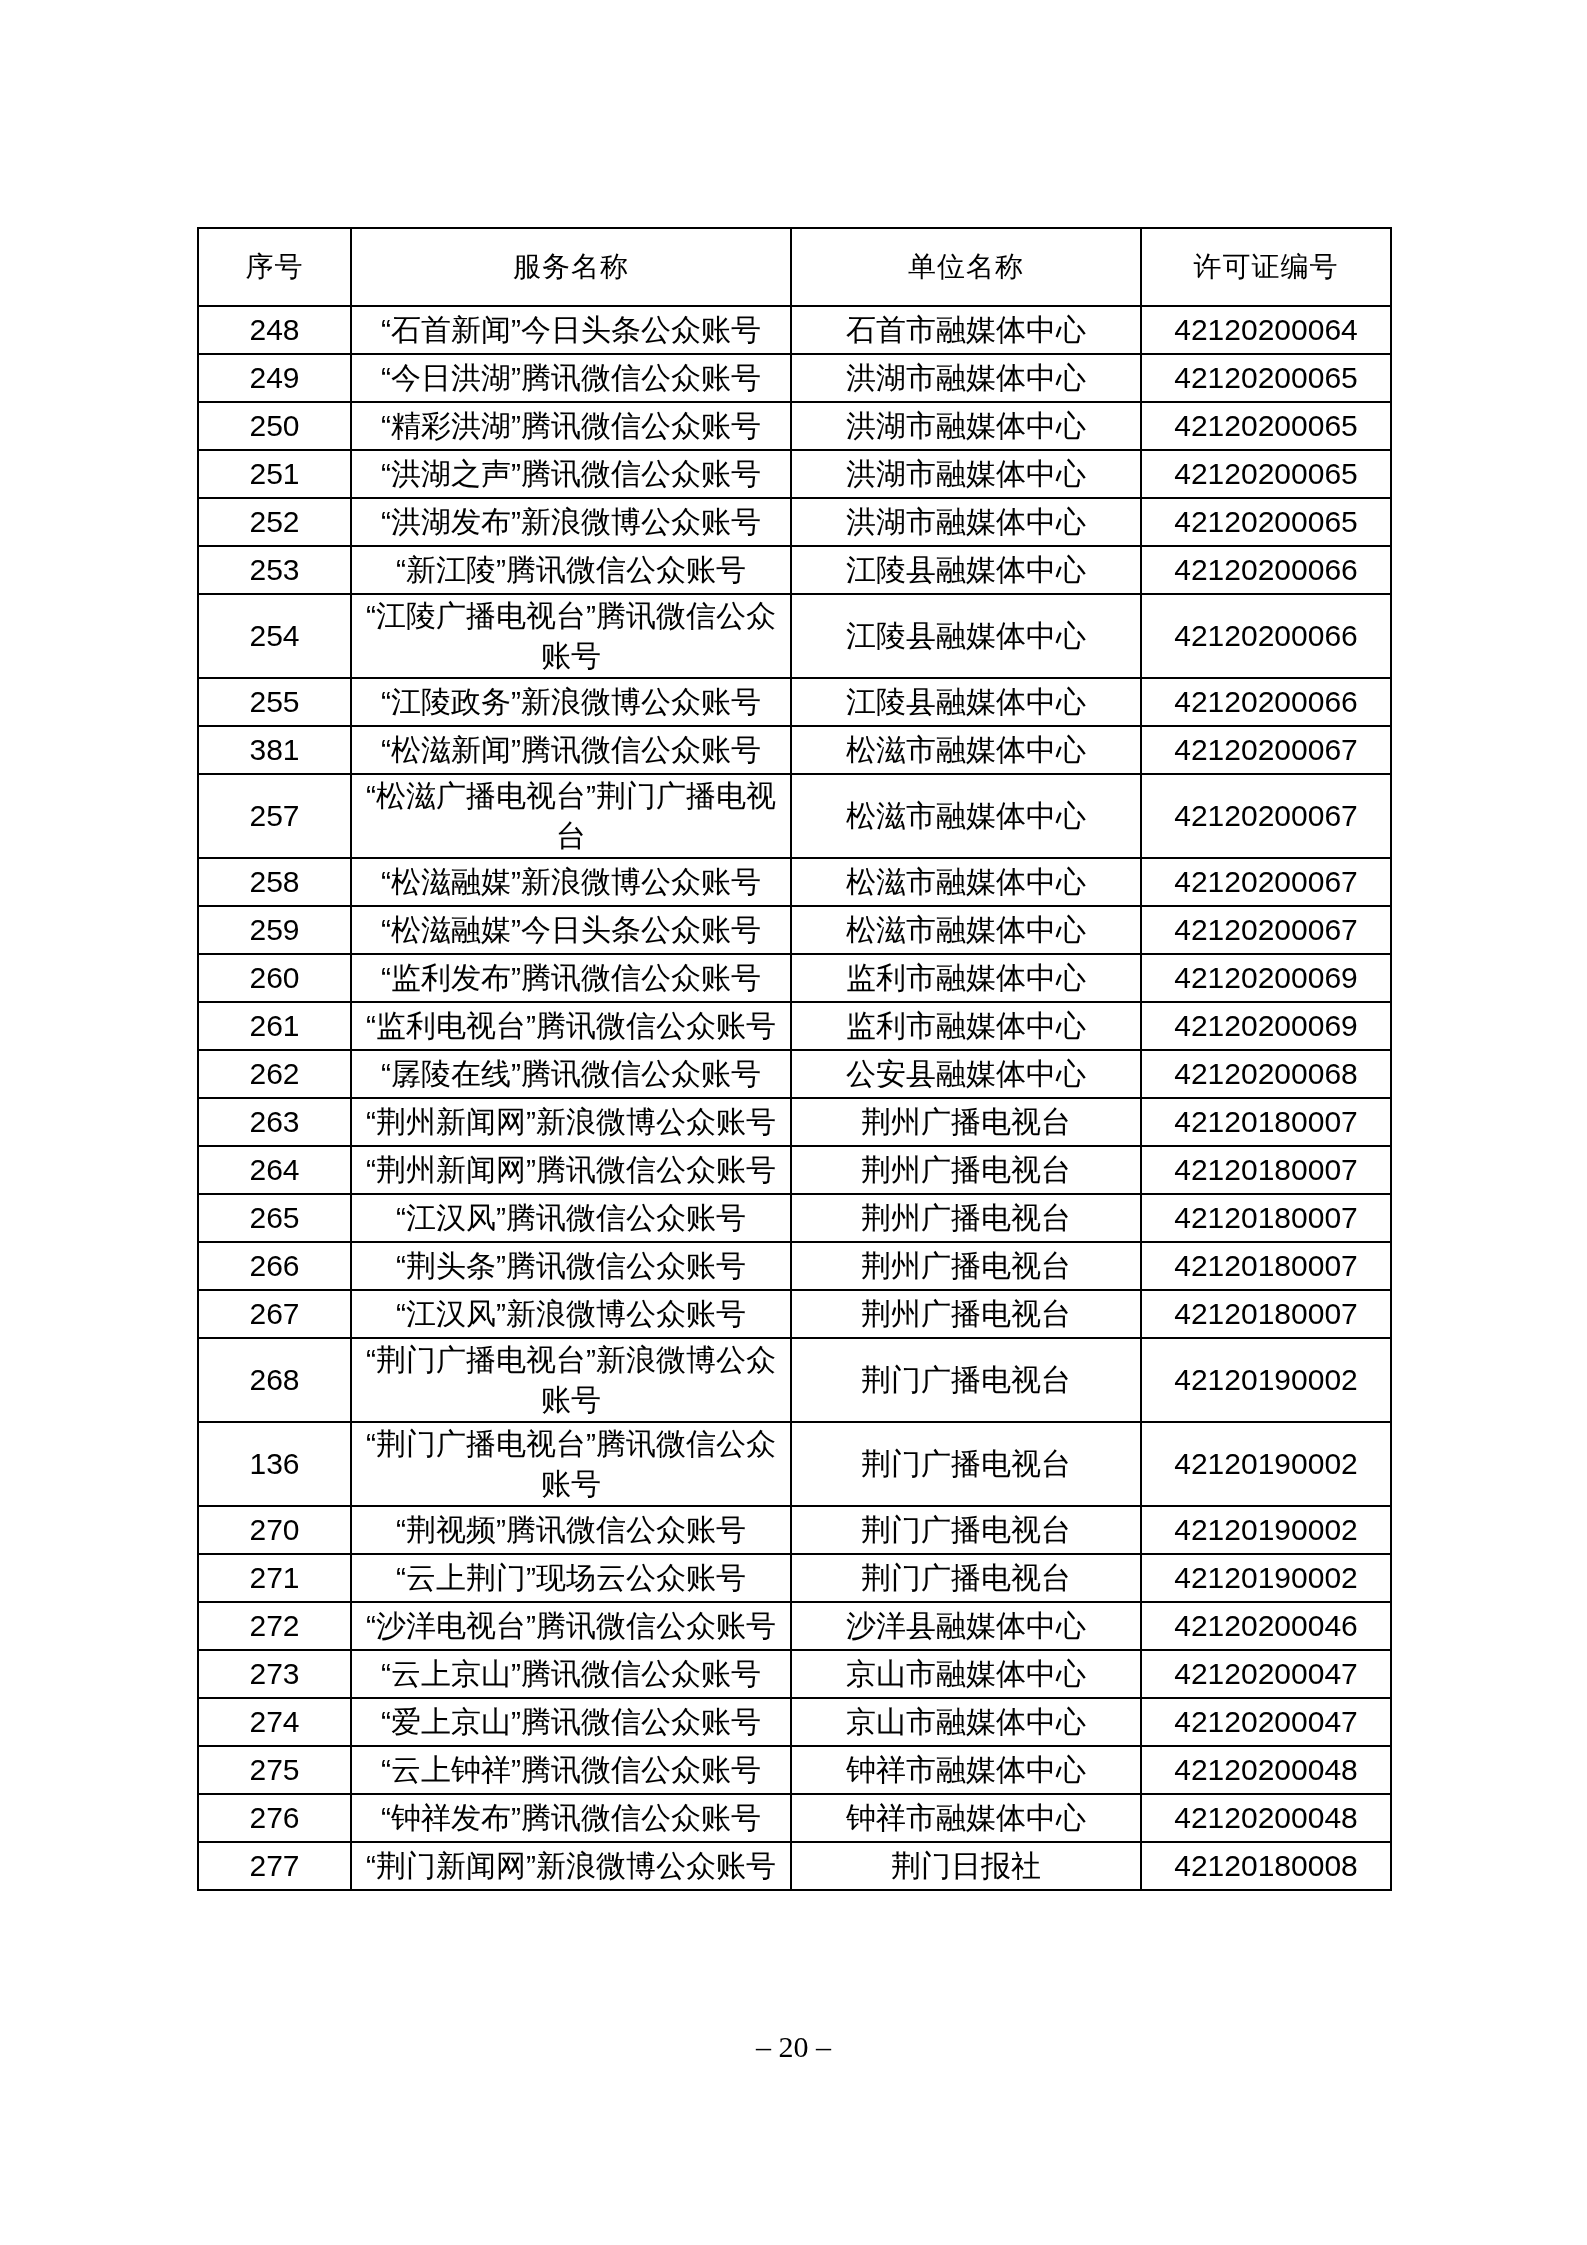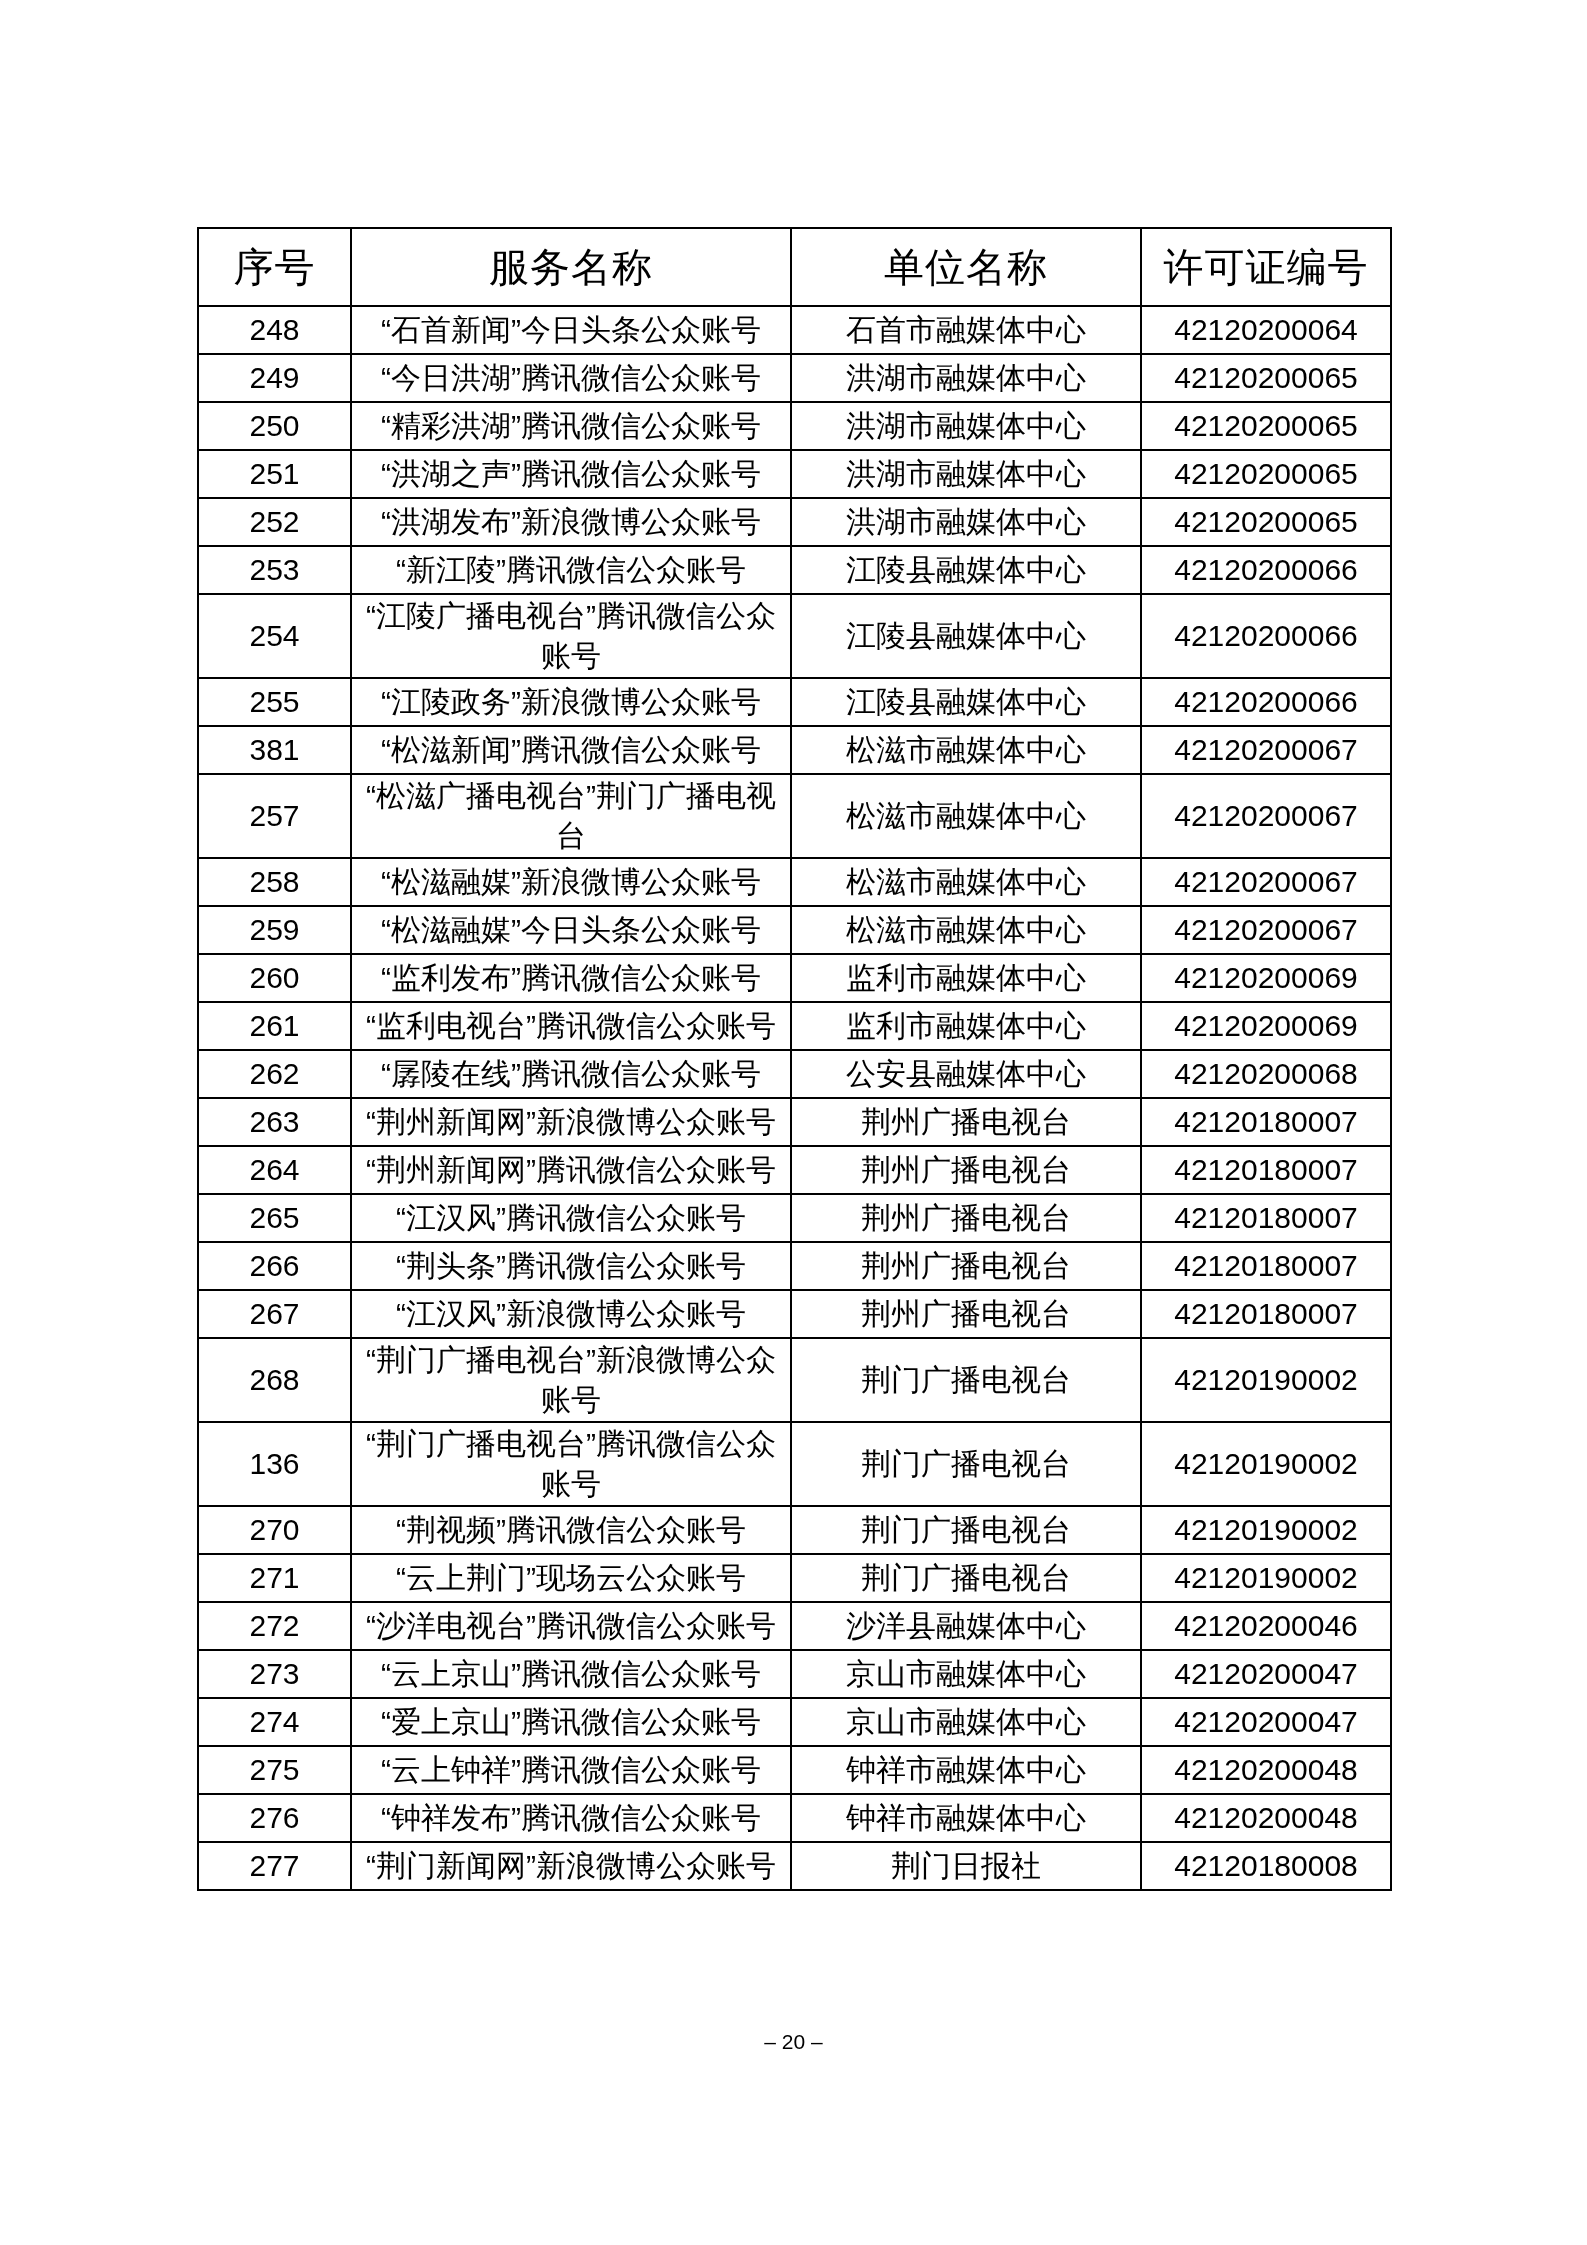--- a/index.html
+++ b/index.html
@@ -28,38 +28,38 @@
   table.license-table td {
     border: 2px solid #000000;
     text-align: center;
     vertical-align: middle;
     padding: 1px 4px;
     font-weight: normal;
     word-break: break-all;
   }
   table.license-table th {
     height: 74px;
-    font-size: 40px;
+    font-size: 28px;
     line-height: 36px;
     letter-spacing: 1px;
     margin-top: 14px;
   }
   table.license-table td {
     height: 44px;
     font-size: 30px;
     line-height: 40px;
   }
   .page-footer {
     position: absolute;
     left: 0;
     top: 2030px;
     width: 100%;
     text-align: center;
-    font-family: Liberation Sans, sans-serif;
-    font-size: 21px;
+    font-family: Liberation Serif, serif;
+    font-size: 30px;
     color: #000000;
   }
 </style>
 </head>
 <body>
 
 <div class="page">
 
   <table class="license-table">
     <colgroup>

